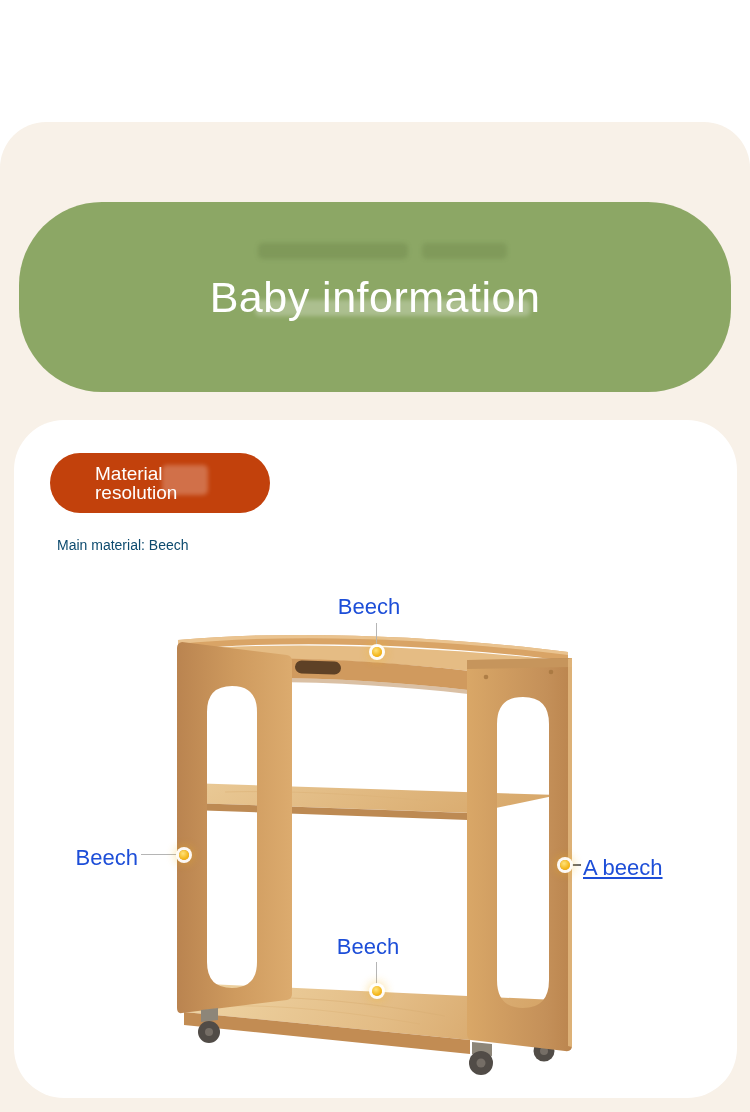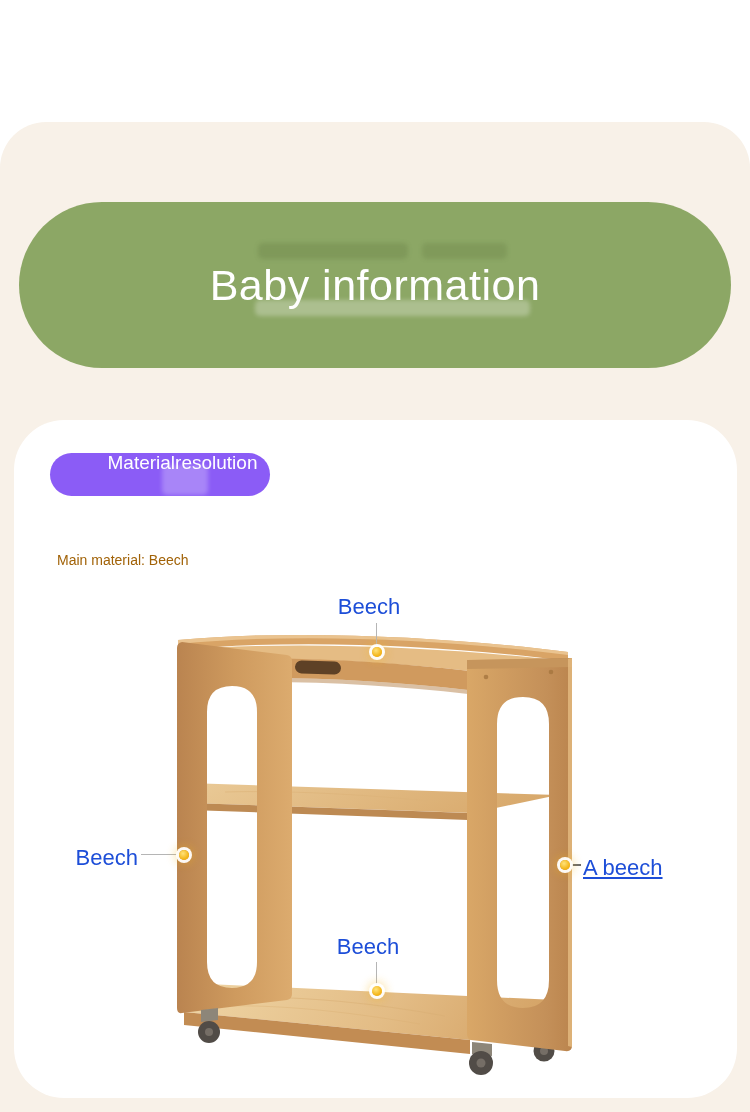--- a/index.html
+++ b/index.html
@@ -12,51 +12,51 @@
   .page{position:relative;width:750px;height:1112px;background:#ffffff;}
 
   
   .cream-panel{
     position:absolute;left:0;top:122px;width:750px;height:990px;
     background:#F8F1E8;border-radius:46px 46px 0 0;
   }
 
   
   .green-banner{
-    position:absolute;left:19px;top:202px;width:712px;height:166px;
+    position:absolute;left:19px;top:202px;width:712px;height:190px;
     background:#8CA765;border-radius:83px;
     display:flex;align-items:center;justify-content:center;
   }
   .banner-title{
     margin:0;color:#ffffff;font-size:43px;font-weight:400;letter-spacing:0.5px;
     position:relative;z-index:2;
   }
   .ghost{position:absolute;border-radius:5px;filter:blur(2px);z-index:1;}
   .ghost-a{left:239px;top:41px;width:150px;height:16px;background:rgba(60,80,30,0.16);}
   .ghost-b{left:403px;top:41px;width:85px;height:16px;background:rgba(60,80,30,0.14);}
   .ghost-c{left:236px;top:98px;width:275px;height:16px;background:rgba(255,255,255,0.28);}
 
   
   .white-panel{
     position:absolute;left:14px;top:420px;width:723px;height:678px;
     background:#ffffff;border-radius:50px;
   }
 
   
   .material-badge{
-    position:absolute;left:50px;top:453px;width:220px;height:43px;
-    background:#8b5cf6;border-radius:30px;color:#ffffff;
+    position:absolute;left:50px;top:453px;width:220px;height:60px;
+    background:#c2410c;border-radius:30px;color:#ffffff;
     box-sizing:border-box;padding-left:45px;
-    display:flex;flex-direction:row;justify-content:center;
+    display:flex;flex-direction:column;justify-content:center;
     font-size:19px;line-height:19px;
   }
   .ghost-d{left:112px;top:12px;width:46px;height:30px;background:rgba(255,255,255,0.25);}
 
   .main-material{
-    position:absolute;left:57px;top:552px;font-size:14px;color:#a16207;text-align:center;
+    position:absolute;left:57px;top:537px;font-size:14px;color:#0c4a6e;text-align:center;
   }
   .aux-material{
     position:absolute;left:57px;top:587px;font-size:13.5px;color:#3C3C3C;
   }
 
   .cart{position:absolute;left:0;top:0;width:750px;height:1112px;}
 
   
   .callout-label{
     position:absolute;font-size:22px;color:#1d4ed8;white-space:nowrap;z-index:5;

